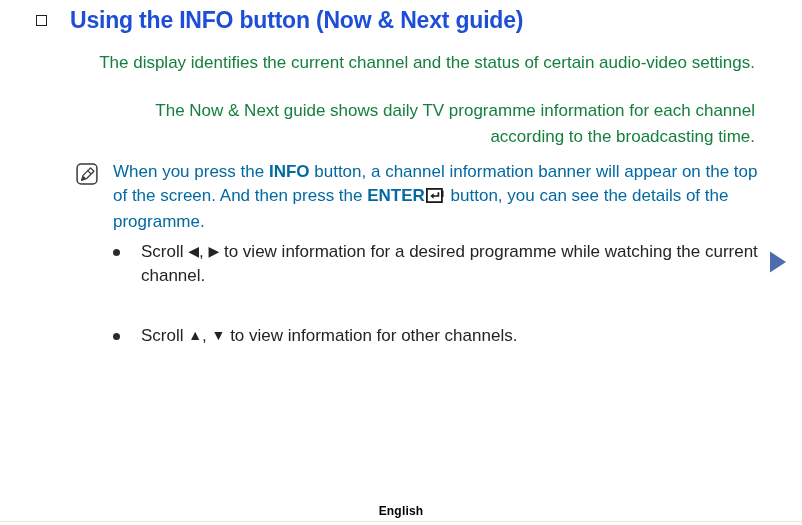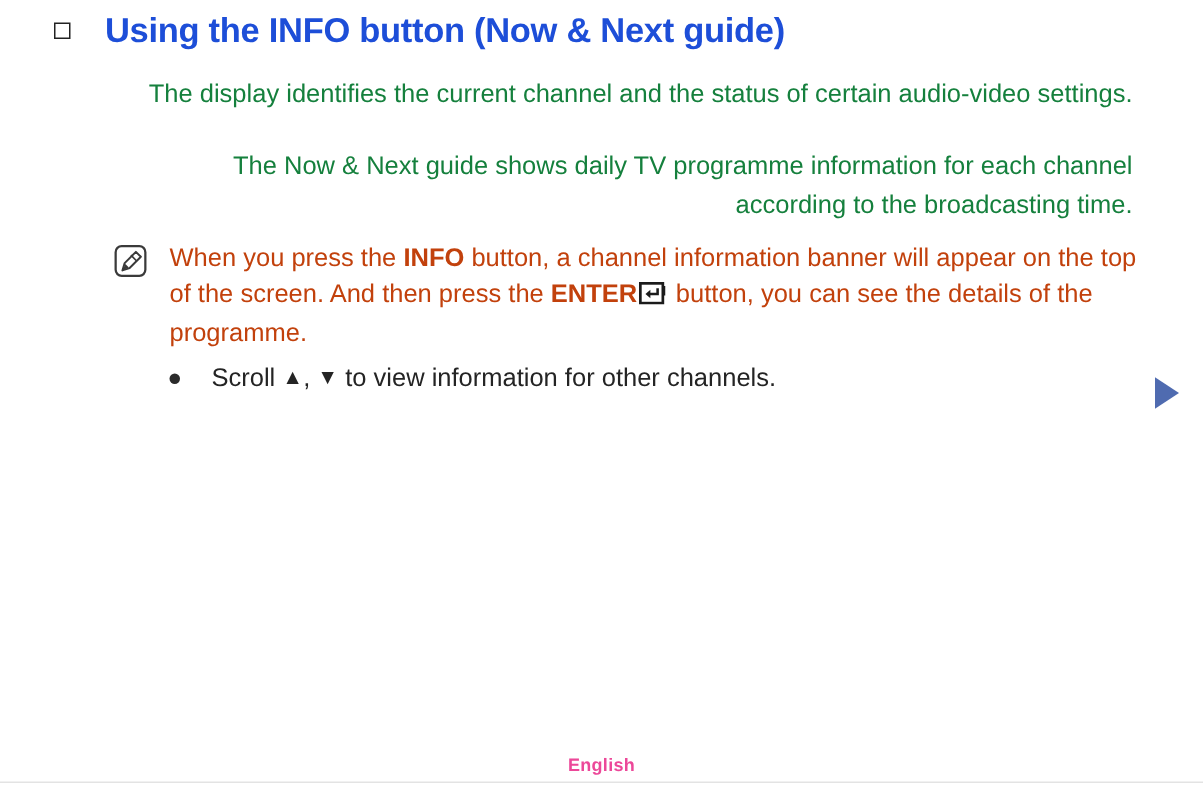--- a/index.html
+++ b/index.html
@@ -98,21 +98,21 @@
   .note-icon {
     flex: 0 0 auto;
     width: 22px;
     height: 22px;
     margin-top: 3px;
     margin-right: 15px;
   }
   .note-text {
     font-size: 17px;
     line-height: 24px;
-    color: #c2410c;
+    color: #0369a1;
     flex: 1 1 auto;
   }
   .bold {
     font-weight: bold;
   }
   .enter-glyph {
     display: inline-block;
     vertical-align: -2px;
     margin: 0 1px 0 1px;
   }
@@ -125,22 +125,21 @@
     width: 650px;
   }
   .sub-item {
     display: flex;
     align-items: flex-start;
     font-size: 17px;
     line-height: 24px;
     color: #242424;
   }
   .sub-item + .sub-item {
-    margin-top: 24px;
-    flex-direction: column;
+    margin-top: 36px;
   }
   .sub-dot {
     flex: 0 0 auto;
     width: 7px;
     height: 7px;
     border-radius: 50%;
     background: #2b2b2b;
     margin-top: 9px;
     margin-right: 21px;
   }
@@ -167,21 +166,21 @@
   .footer {
     position: absolute;
     left: 0;
     right: 0;
     bottom: 6px;
     text-align: center;
   }
   .footer-label {
     font-size: 12px;
     font-weight: bold;
-    color: #ec4899;
+    color: #000000;
     letter-spacing: 0.2px;
   }
   .footer-rule {
     position: absolute;
     left: 0;
     right: 0;
     bottom: 3px;
     height: 1px;
     background: #e3e3e3;
   }
@@ -217,20 +216,24 @@
         <svg width="19" height="15" viewBox="0 0 19 15" xmlns="http://www.w3.org/2000/svg">
           <rect x="0.9" y="0.9" width="15" height="13.2" fill="#ffffff" stroke="#1b1b1b" stroke-width="1.8"></rect>
           <path d="M12.4 4.2 L12.4 8.0 L6.6 8.0" fill="none" stroke="#1b1b1b" stroke-width="1.7"></path>
           <path d="M7.6 5.2 L4.3 8.0 L7.6 10.8 Z" fill="#1b1b1b"></path>
           <line x1="16.7" y1="2.6" x2="16.7" y2="9.0" stroke="#1b1b1b" stroke-width="1.6"></line>
         </svg></span><span> button, you can see the details of the programme.</span></span>
   </div>
 
   <div class="sub-list">
 
+    <div class="sub-item">
+      <span class="sub-dot"></span>
+      <span class="sub-text"><span>Scroll </span><span class="arrow-glyph">◀</span><span>, </span><span class="arrow-glyph">▶</span><span> to view information for a desired programme while watching the current channel.</span></span>
+    </div>
 
     <div class="sub-item">
       <span class="sub-dot"></span>
       <span class="sub-text"><span>Scroll </span><span class="arrow-glyph">▲</span><span>, </span><span class="arrow-glyph">▼</span><span> to view information for other channels.</span></span>
     </div>
 
   </div>
 
   <div class="next-indicator">
     <svg width="20" height="24" viewBox="0 0 20 24" xmlns="http://www.w3.org/2000/svg">

